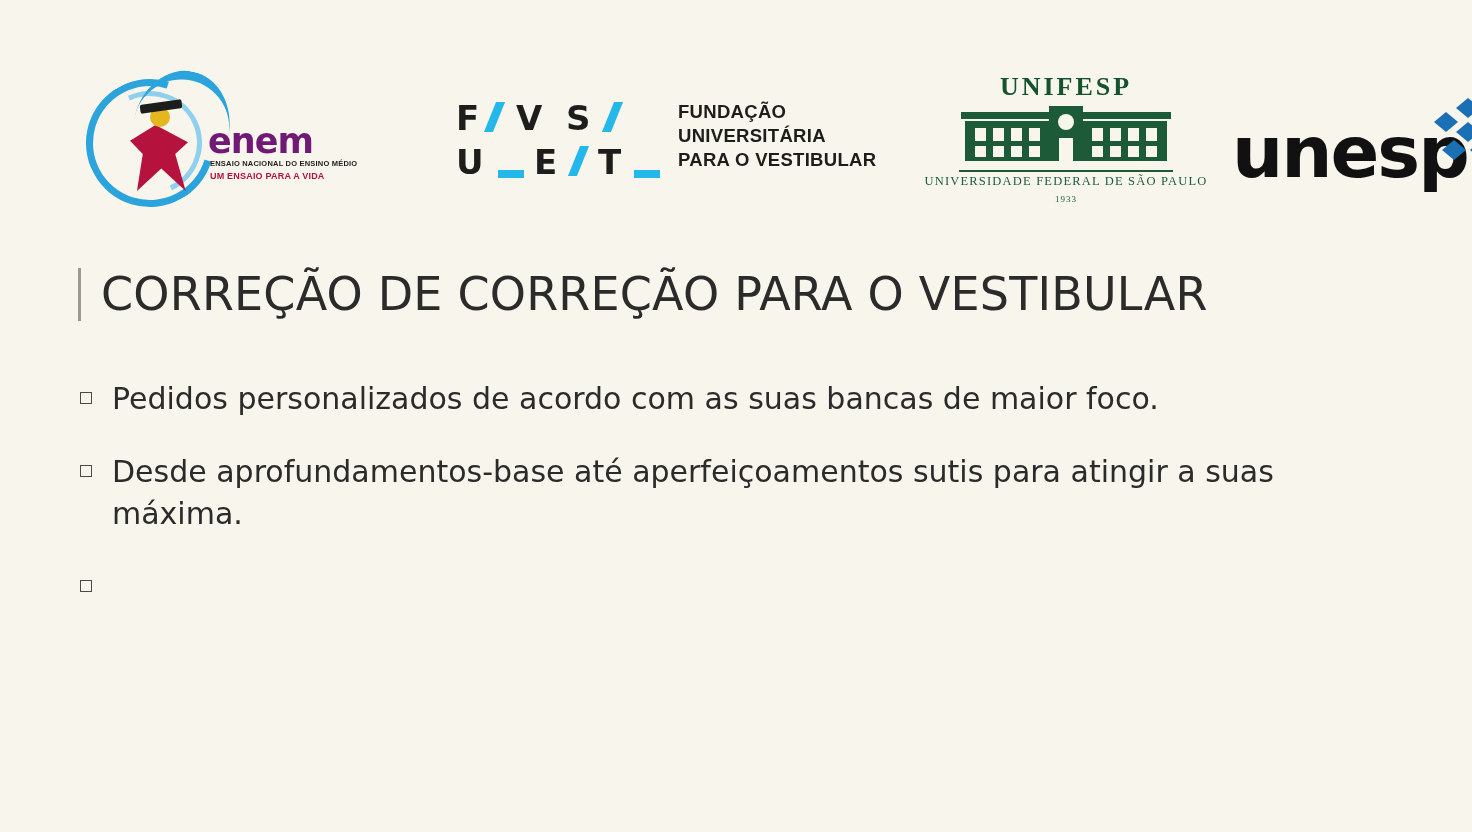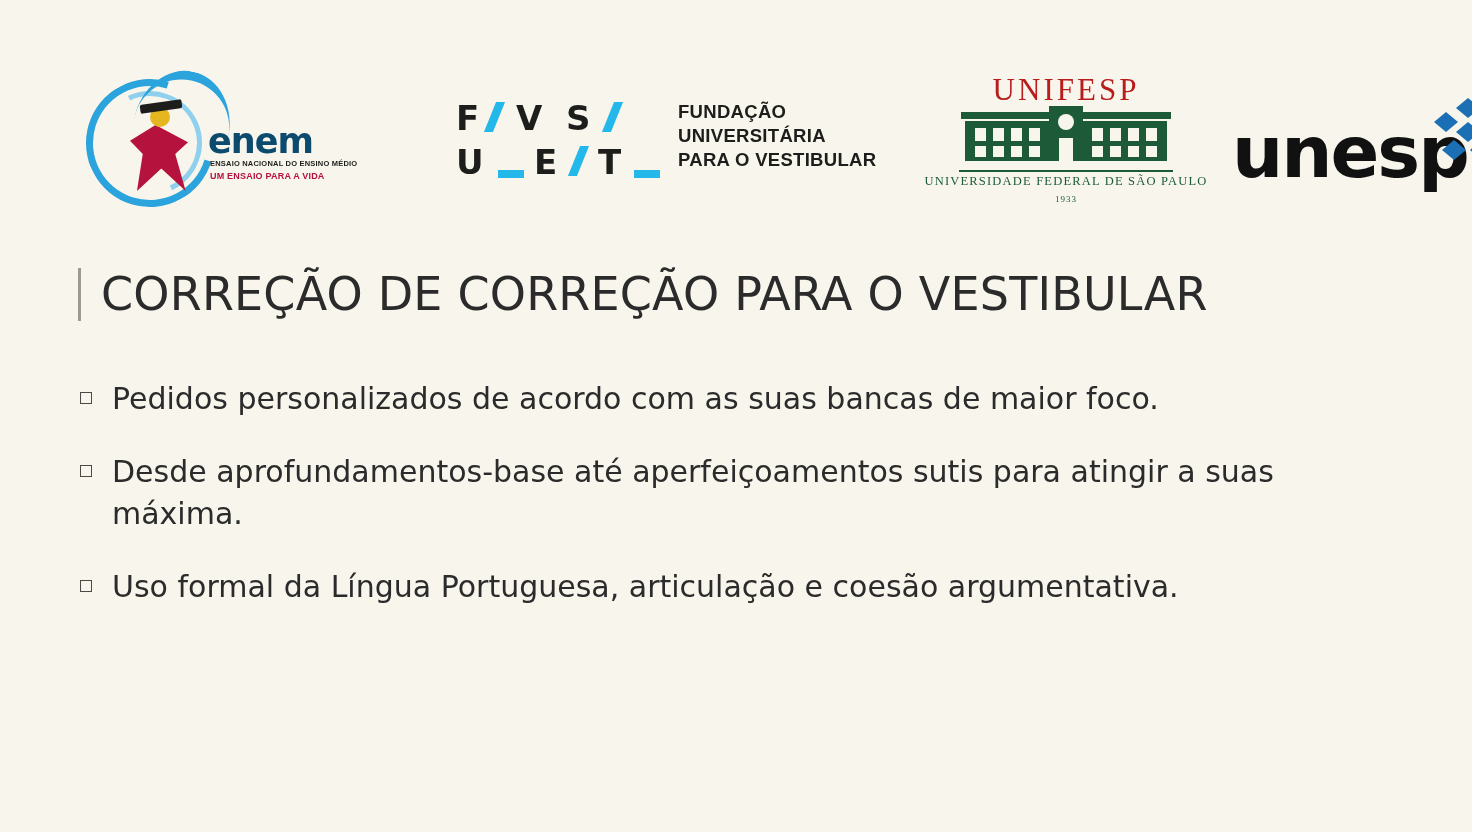--- a/index.html
+++ b/index.html
@@ -104,21 +104,21 @@
     clip-path: polygon(44% 0%, 100% 26%, 78% 44%, 96% 100%, 54% 66%, 12% 100%, 22% 44%, 0% 24%);
   }
   .enem-word {
     position: absolute;
     left: 130px;
     top: 54px;
     font-family: "DejaVu Sans", sans-serif;
     font-weight: 700;
     font-size: 35px;
     letter-spacing: -1px;
-    color: #0c4a6e;
+    color: #701a75;
   }
   .enem-sub1 {
     position: absolute;
     left: 132px;
     top: 92px;
     font-family: "Liberation Sans", sans-serif;
     font-weight: 700;
     font-size: 7.5px;
     letter-spacing: 0.2px;
     color: #1d1d1b;
@@ -192,24 +192,25 @@
     height: 140px;
     flex: 0 0 auto;
     margin-left: 70px;
   }
   .unifesp-word {
     position: absolute;
     left: 50%;
     top: 0;
     transform: translateX(-50%);
     font-family: "Liberation Serif", serif;
-    font-size: 31px;
+    font-size: 26px;
     letter-spacing: 3px;
-    color: #b91c1c;
-    white-space: nowrap;
+    color: #14532d;
+    white-space: nowrap;
+    font-weight: bold;
   }
   .unifesp-building {
     position: absolute;
     left: 50%;
     top: 34px;
     transform: translateX(-50%);
     width: 210px;
     height: 60px;
   }
   .unifesp-line {
@@ -418,17 +419,16 @@
     <div class="bullet">
       <span class="bullet-marker"></span>
       <span class="bullet-text">Pedidos personalizados de acordo com as suas bancas de maior foco.</span>
     </div>
     <div class="bullet">
       <span class="bullet-marker"></span>
       <span class="bullet-text">Desde aprofundamentos-base até aperfeiçoamentos sutis para atingir a suas máxima.</span>
     </div>
     <div class="bullet">
       <span class="bullet-marker"></span>
-      <span class="bullet-text">Uso formal da Língua Portuguesa, articulação e coesão argumentativa.</span>
     </div>
   </div>
 
 </div>
 
 </body></html>

